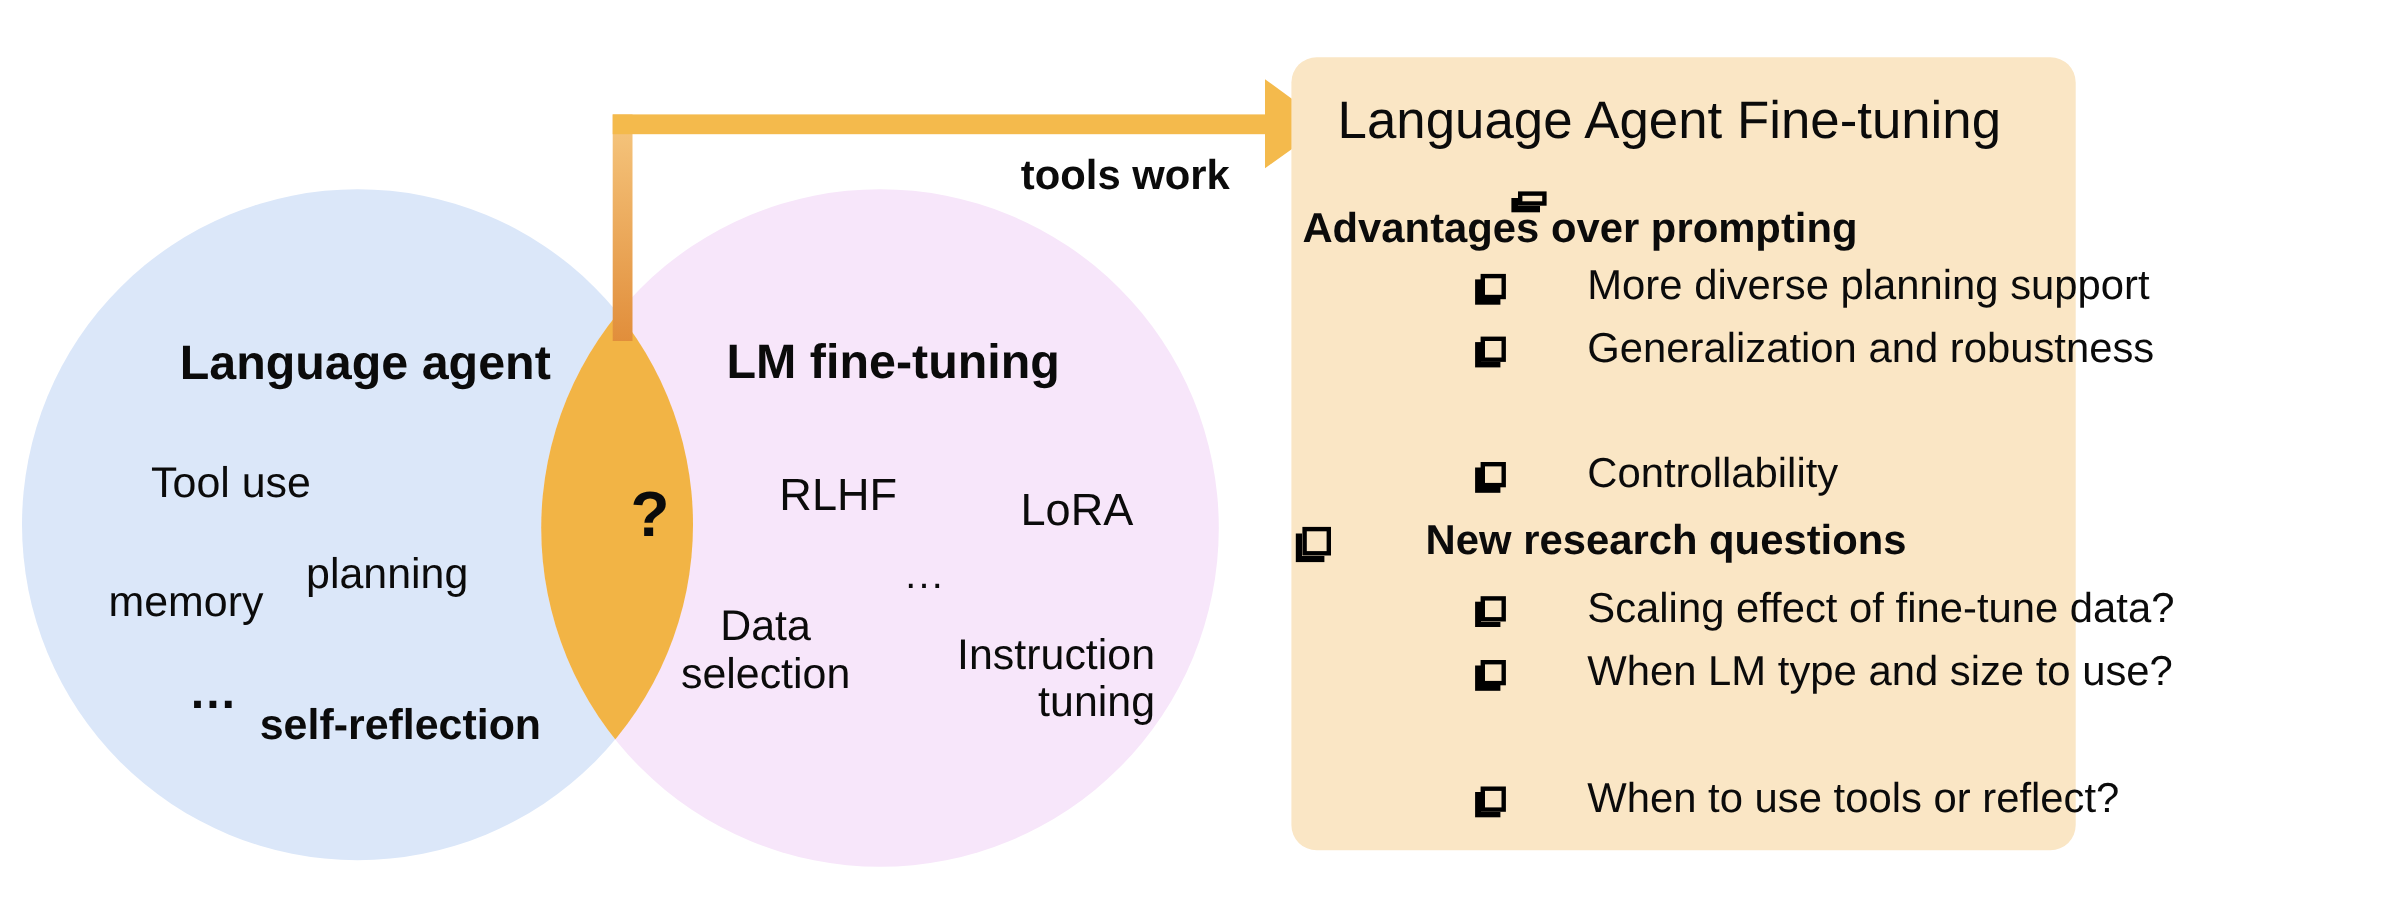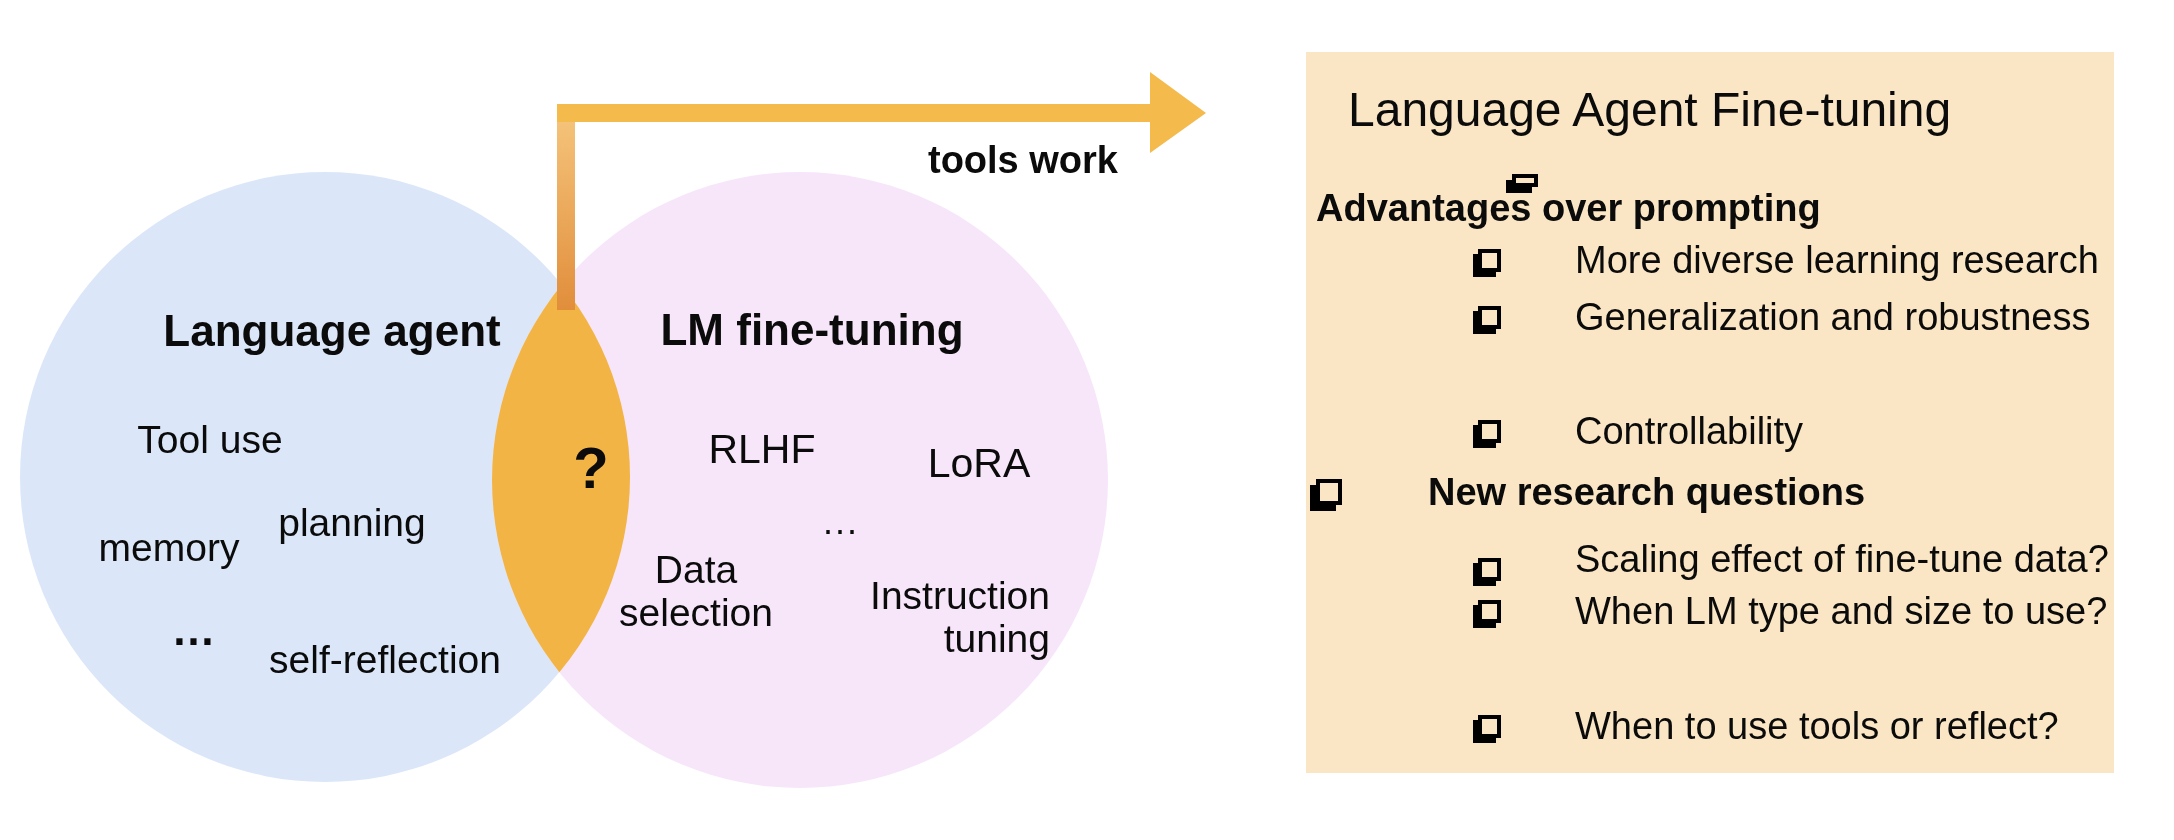--- a/index.html
+++ b/index.html
@@ -13,22 +13,22 @@
   .vtext { position:absolute; transform:translate(-50%,-50%); white-space:nowrap;
            font-size:39px; line-height:1.1; text-align:center; }
   .vlabel { font-weight:bold; font-size:44px; }
   .qmark  { font-weight:bold; font-size:58px; }
   .thiswork { font-weight:bold; font-size:38px; }
   .wrap2 { white-space:normal; }
   .dots-left  { font-weight:bold; font-size:44px; letter-spacing:5px; }
   .dots-right { font-size:36px; letter-spacing:2px; }
 
   
-  .panel { position:absolute; left:1306px; top:52px; width:808px; height:721px;
-           background:#FAE6C5; }
+  .panel { position:absolute; left:1174px; top:52px; width:713px; height:721px;
+           background:#FAE6C5;border-radius:23px; }
   .panel-title { position:absolute; left:42px; top:30px; font-size:48px; white-space:nowrap; }
   .panel-row { position:absolute; display:flex; align-items:center; height:56px; white-space:nowrap; }
   .panel-row.l1 { left:10px; }
   .panel-row.l2 { left:172px; }
   .row-text { font-size:38px; }
   .l1 .row-text { font-weight:bold; }
   .bullet { display:inline-block; box-sizing:border-box; background:transparent;
             border:4px solid #000; box-shadow:-6px 6px 0 0 #000; }
   .b1 { width:26px; height:26px; margin-right:86px; }
   .b2 { width:23px; height:23px; box-shadow:-5px 5px 0 0 #000; margin-right:74px; }
@@ -54,21 +54,21 @@
     <rect x="557" y="104" width="18" height="206" fill="url(#vbarGrad)"></rect>
     <rect x="557" y="104" width="593" height="18" fill="#F4BA4C"></rect>
     <polygon points="1150,72 1206,113 1150,153" fill="#F4BA4C"></polygon>
   </svg>
 
   <div class="vtext vlabel" style="left:332px; top:331px;">Language agent</div>
   <div class="vtext" style="left:210px; top:440px;">Tool use</div>
   <div class="vtext" style="left:352px; top:523px;">planning</div>
   <div class="vtext" style="left:169px; top:548px;">memory</div>
   <div class="vtext dots-left" style="left:196px; top:630px;">…</div>
-  <div class="vtext" style="left:385px; top:660px;">self-reflection</div>
+  <div class="vtext" style="left:364px; top:660px;font-weight:bold;">self-reflection</div>
 
   <div class="vtext vlabel" style="left:812px; top:330px;">LM fine-tuning</div>
   <div class="vtext" style="left:762px; top:450px; font-size:41px;">RLHF</div>
   <div class="vtext" style="left:979px; top:464px; font-size:41px;">LoRA</div>
   <div class="vtext dots-right" style="left:841px; top:522px;">...</div>
   <div class="vtext wrap2" style="left:696px; top:592px; width:180px;">Data selection</div>
   <div class="vtext wrap2" style="left:930px; top:618px; width:240px;text-align:right;">Instruction tuning</div>
 
   <div class="vtext qmark" style="left:591px; top:468px;">?</div>
 
@@ -76,36 +76,36 @@
 
   <div class="panel">
     <div class="panel-title">Language Agent Fine-tuning</div>
 
     <div class="panel-row l1" style="top:122px;flex-direction:column;">
       <span class="bullet b1"></span>
       <span class="row-text">Advantages over prompting</span>
     </div>
     <div class="panel-row l2" style="top:180px;">
       <span class="bullet b2"></span>
-      <span class="row-text">More diverse learning research</span>
+      <span class="row-text">More diverse planning support</span>
     </div>
     <div class="panel-row l2" style="top:237px;">
       <span class="bullet b2"></span>
       <span class="row-text">Generalization and robustness</span>
     </div>
     <div class="panel-row l2" style="top:351px;">
       <span class="bullet b2"></span>
       <span class="row-text">Controllability</span>
     </div>
 
     <div class="panel-row l1" style="top:412px;">
       <span class="bullet b1"></span>
       <span class="row-text">New research questions</span>
     </div>
-    <div class="panel-row l2" style="top:473px;align-items:flex-end;">
+    <div class="panel-row l2" style="top:473px;">
       <span class="bullet b2"></span>
       <span class="row-text">Scaling effect of fine-tune data?</span>
     </div>
     <div class="panel-row l2" style="top:531px;">
       <span class="bullet b2"></span>
       <span class="row-text">When LM type and size to use?</span>
     </div>
     <div class="panel-row l2" style="top:646px;">
       <span class="bullet b2"></span>
       <span class="row-text">When to use tools or reflect?</span>

